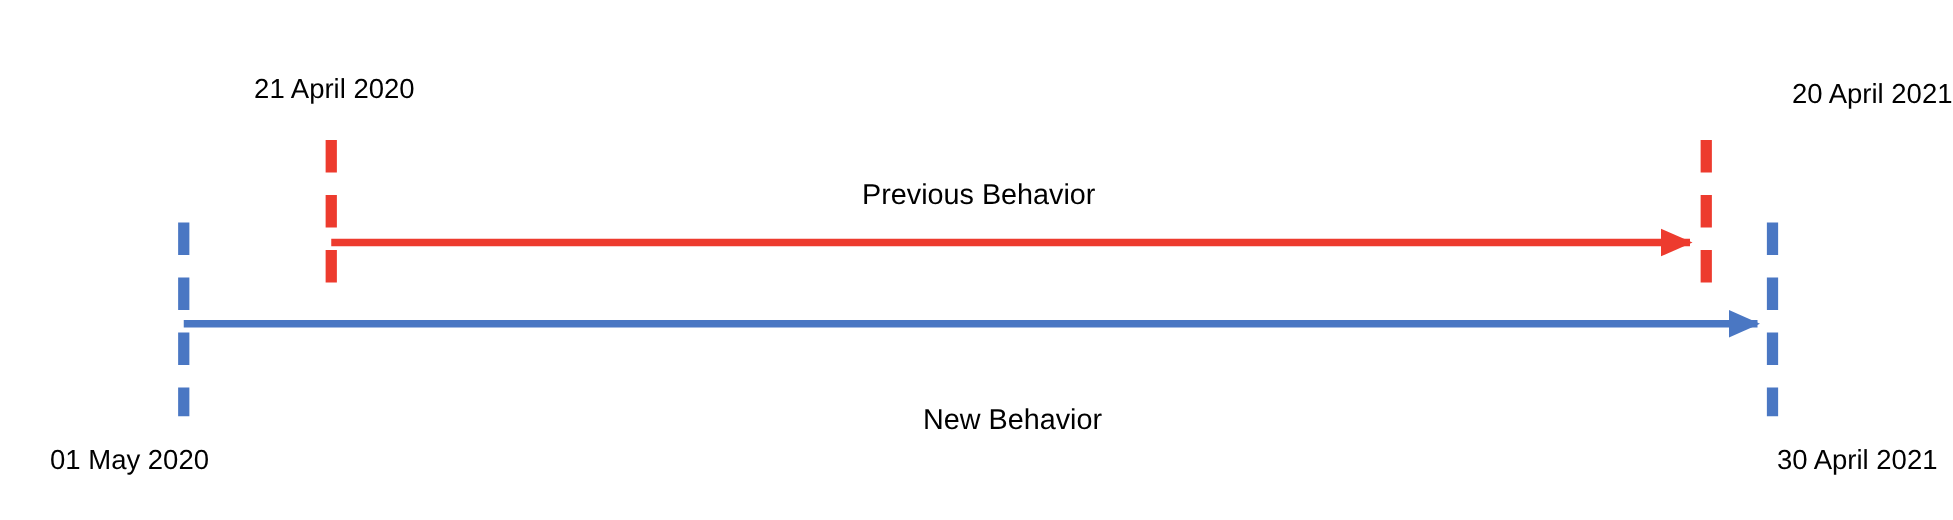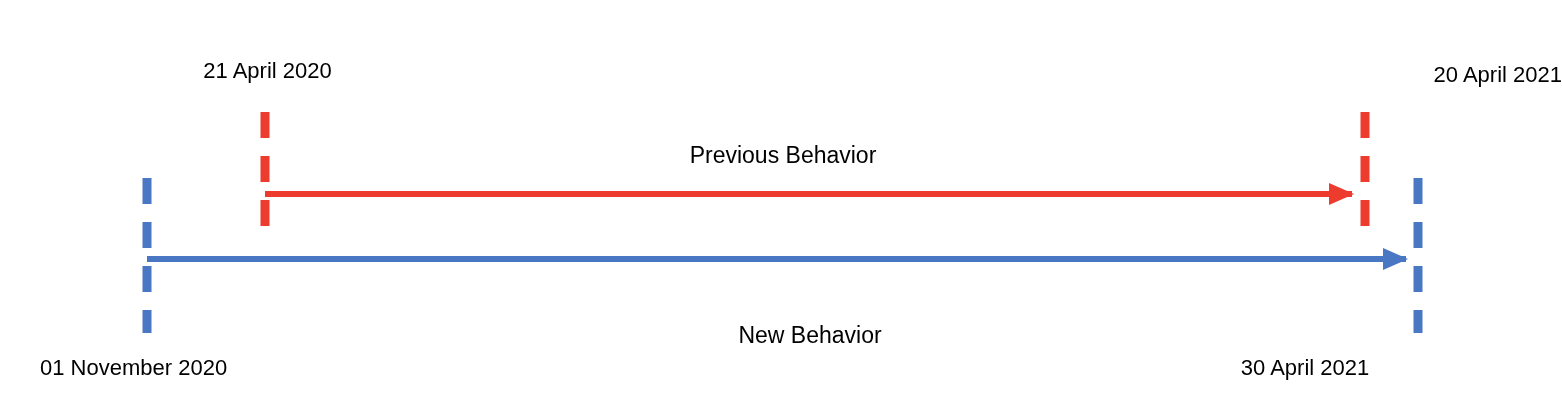--- a/index.html
+++ b/index.html
@@ -58,21 +58,21 @@
   #label-start {
     left: 40px;
     top: 355px;
     text-align: left;
   }
   
   #label-end-new {
     left: 1060px;
     top: 355px;
     width: 490px;
-    text-align: center;
+    text-align: right;
   }
   
   #label-previous {
     left: 533px;
     top: 142px;
     width: 500px;
     text-align: center;
   }
   #label-new {
     left: 560px;
@@ -110,21 +110,21 @@
 
     <line x1="147" y1="259" x2="1406" y2="259" stroke="#4A77C3" stroke-width="6" marker-end="url(#arrow-blue)"></line>
   </svg>
 
   <div class="lbl lbl-date" id="label-today">
     <div>21 April 2020</div>
   </div>
 
   <div class="lbl lbl-date" id="label-end-prev">20 April 2021</div>
 
-  <div class="lbl lbl-date" id="label-start">01 November 2020</div>
+  <div class="lbl lbl-date" id="label-start">01 May 2020</div>
 
   <div class="lbl lbl-date" id="label-end-new">30 April 2021</div>
 
   <div class="lbl lbl-band" id="label-previous">Previous Behavior</div>
 
   <div class="lbl lbl-band" id="label-new">New Behavior</div>
 
 </div>
 
 </body></html>

